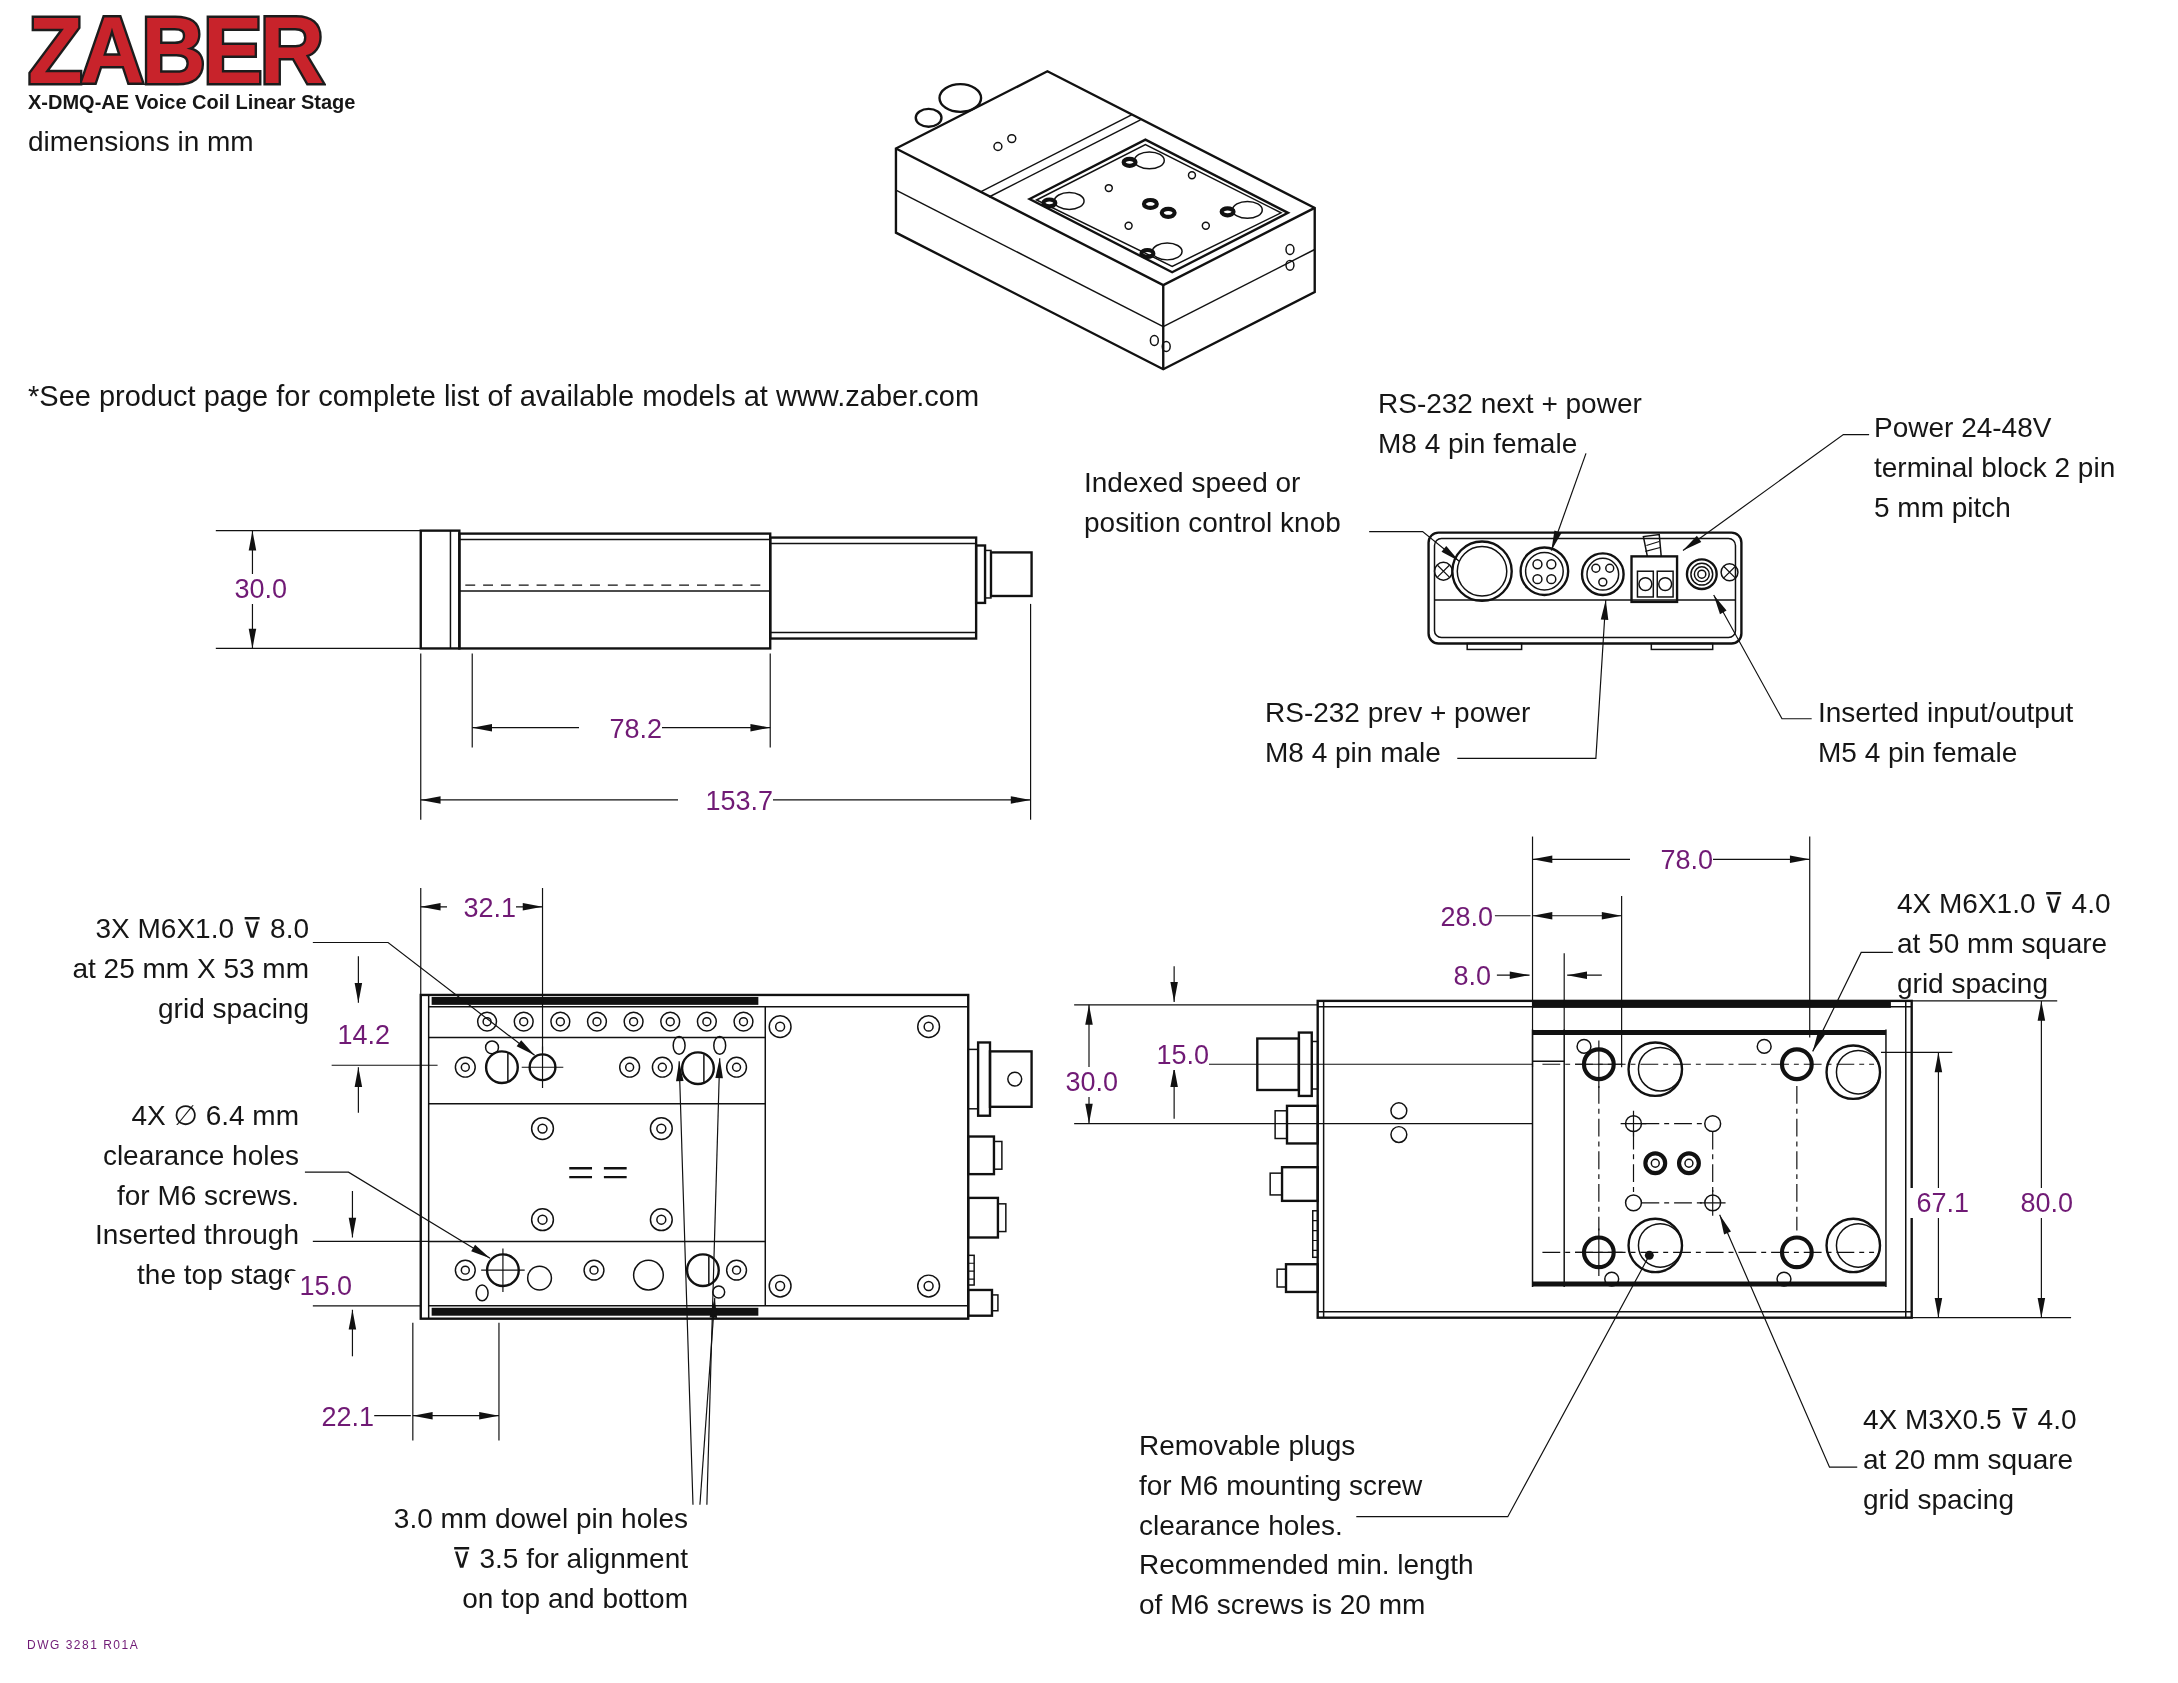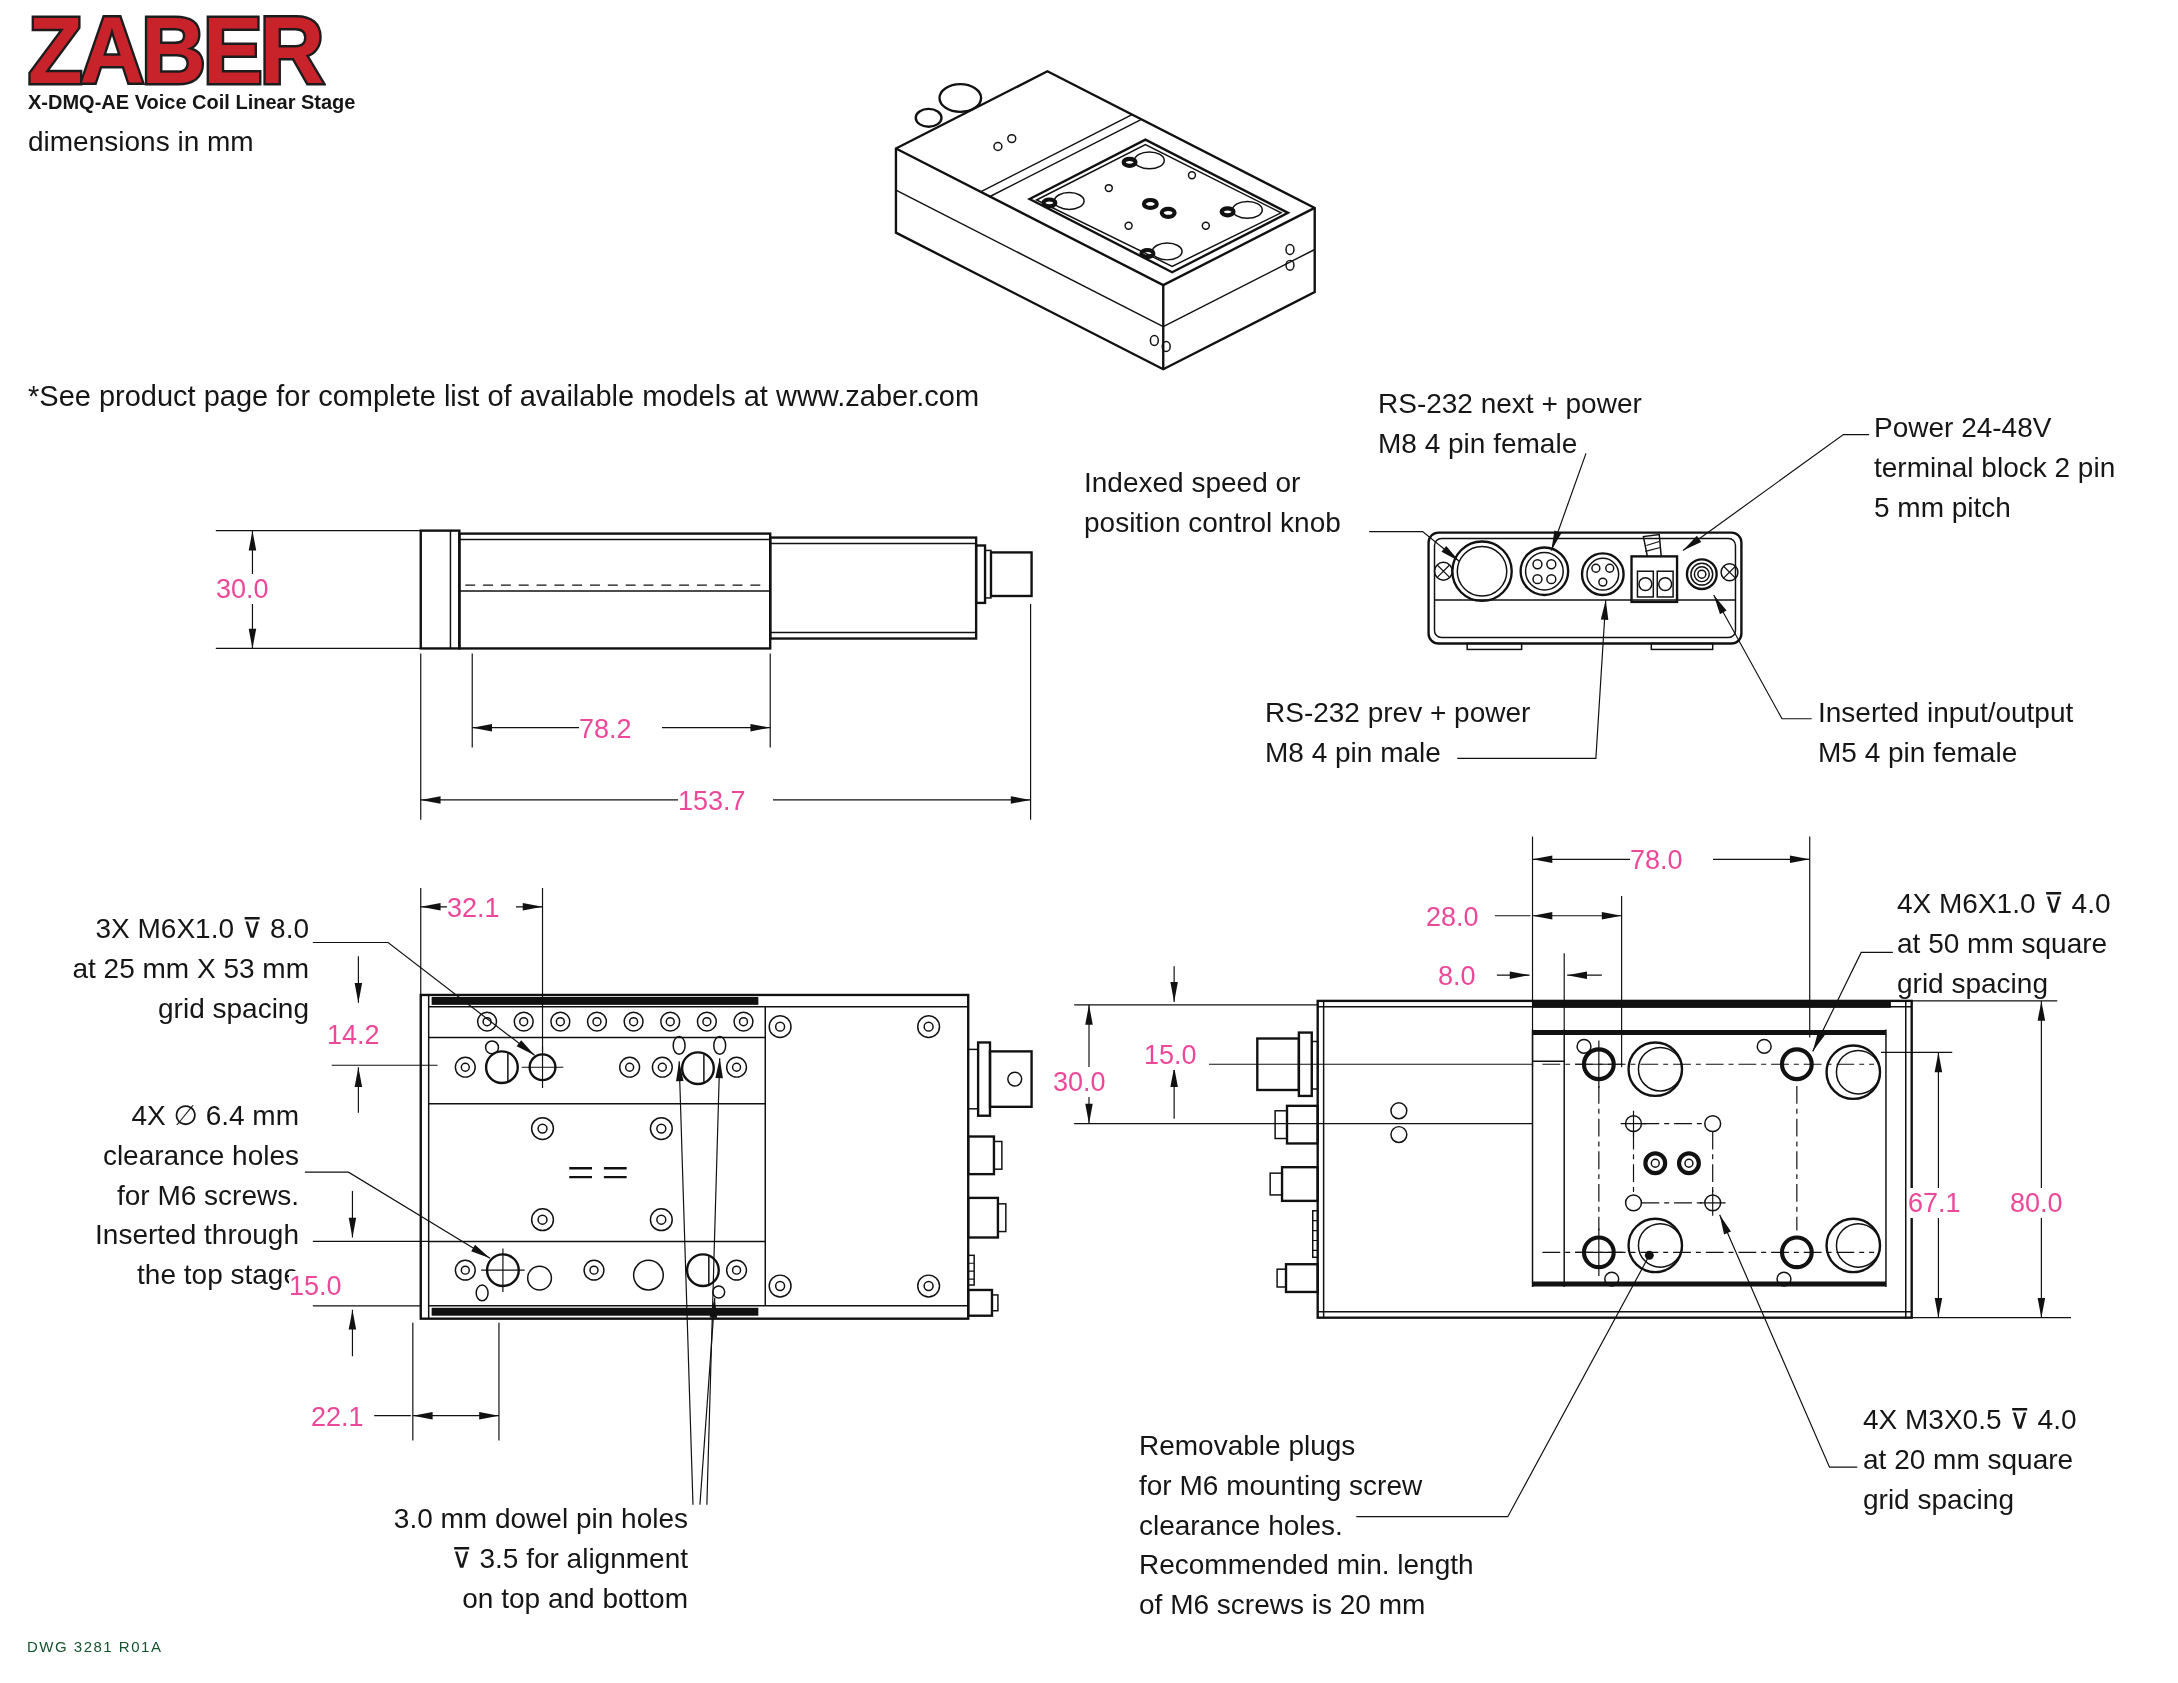--- a/index.html
+++ b/index.html
@@ -7,32 +7,32 @@
         font-family:"Liberation Sans","DejaVu Sans",sans-serif;color:#161616;}
   svg{position:absolute;left:0;top:0;}
   .ln{stroke:#111;fill:none;stroke-width:2.4;}
   .lt{stroke:#111;fill:none;stroke-width:1.5;}
   .lx{stroke:#111;fill:none;stroke-width:1.2;}
   .lb{stroke:#111;fill:none;stroke-width:4.2;}
   .w5{stroke:#111;fill:none;stroke-width:5;}
   .fillb{fill:#111;stroke:none;}
   .dash{stroke:#111;fill:none;stroke-width:1.2;stroke-dasharray:18 5 5 5;}
   .dsh2{stroke:#111;fill:none;stroke-width:1.2;stroke-dasharray:10 8;}
-  .dim{position:absolute;background:#fff;font-size:27px;text-align:left;height:30px;
-       line-height:30px;color:#ec4899;z-index:3;}
+  .dim{position:absolute;background:#fff;font-size:27px;text-align:right;height:30px;
+       line-height:30px;color:#701a75;z-index:3;}
   .co{position:absolute;font-size:28px;line-height:1.42;color:#161616;z-index:3;}
   .co span{display:block;}
   .ra{text-align:right;margin-top:25px;} .ce{text-align:right;}
   .logo{position:absolute;left:28px;top:4px;font-weight:900;font-size:94px;line-height:1;
         color:#c8232b;-webkit-text-stroke:5px #1c1c1c;paint-order:stroke fill;
         letter-spacing:-3px;transform:scaleX(0.95);transform-origin:left top;z-index:3;}
   .t1{position:absolute;left:28px;top:91px;font-weight:bold;font-size:20px;z-index:3;}
   .t2{position:absolute;left:28px;top:126px;font-size:28px;z-index:3;}
   .note{position:absolute;left:28px;top:380px;font-size:29px;z-index:3;}
-  .dwg{position:absolute;left:27px;top:1638px;font-size:15px;color:#14532d;
+  .dwg{position:absolute;left:27px;top:1638px;font-size:12px;color:#701a75;
        letter-spacing:1.5px;z-index:3;}
 </style>
 </head>
 <body>
 
 <div id="page">
 
 <svg width="2178" height="1683" viewBox="0 0 2200 1700">
   <defs>
     <marker id="ar" markerWidth="24" markerHeight="10" refX="22" refY="5" orient="auto-start-reverse" markerUnits="userSpaceOnUse">

